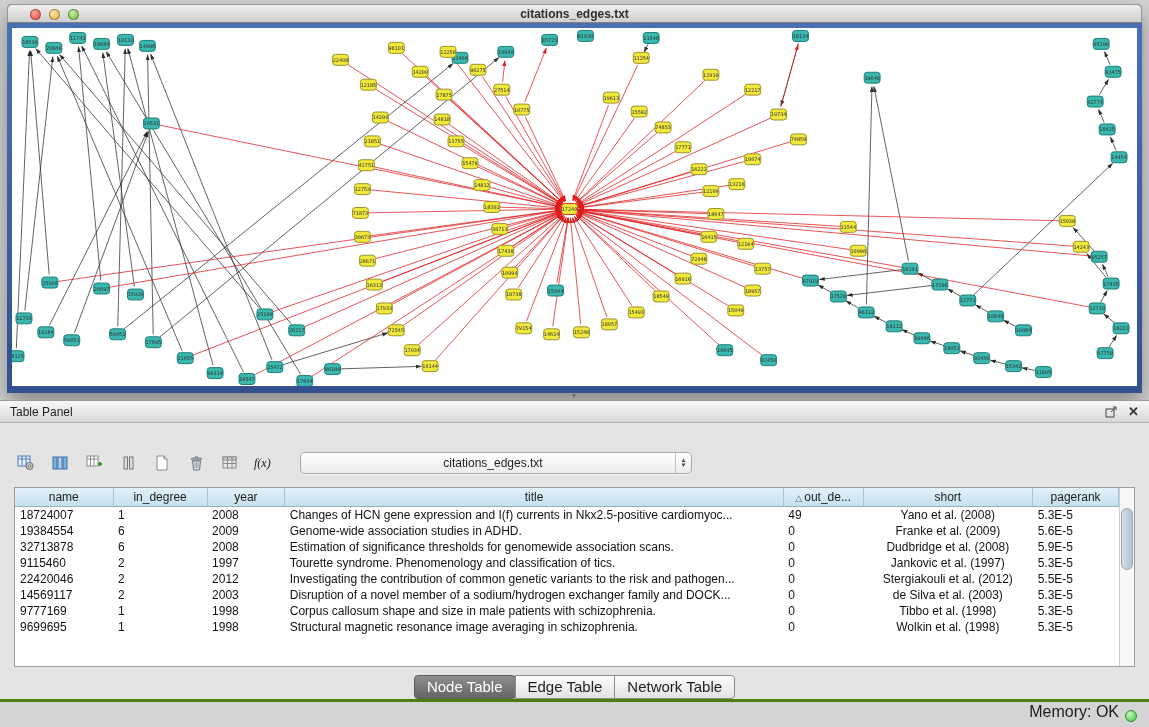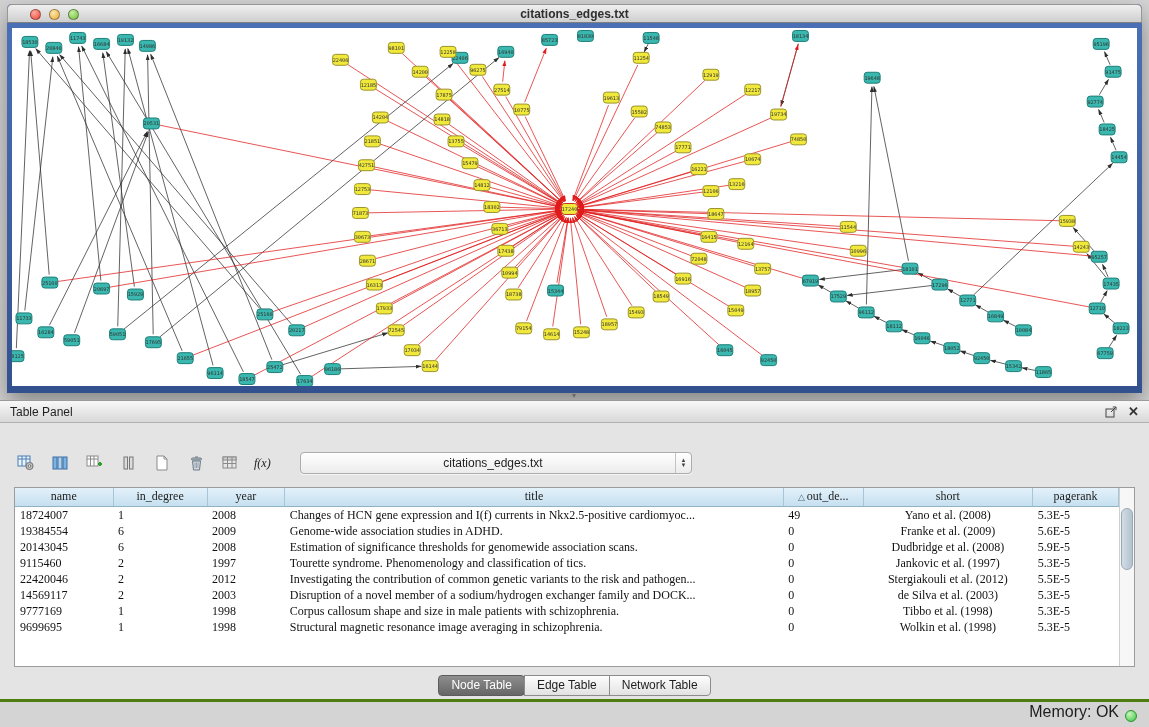--- a/index.html
+++ b/index.html
@@ -81,21 +81,21 @@
   .table-select .ts-label{ flex:1; padding-left:10px; text-align:center; }
   .table-select .ts-stepper{
     width:16px; display:flex; flex-direction:column; align-items:center; justify-content:center;
     color:#444; font-size:6px; line-height:5px; border-left:1px solid #c4c4c4; height:100%;
   }
 
   .table-wrap{
     position:absolute; left:14px; top:86px; width:1121px; height:180px;
     background:#fff; border:1px solid #9c9c9c; overflow:hidden;
   }
-  table{ border-collapse:collapse; table-layout:fixed; width:1104px;font-family:Liberation Serif, serif; }
+  table{ border-collapse:collapse; table-layout:fixed; width:1104px; }
   th{
     height:18px;
     background:linear-gradient(#e3f1fa,#c5dfef);
     border-right:1px solid #a6c5d7; border-bottom:1px solid #8fb2c4;
     font-weight:normal; font-size:12px; color:#1c1c1c; text-align:center;
     overflow:hidden; white-space:nowrap;
   }
   td{
     height:16px; line-height:16px; padding:0 5px; font-size:12px; color:#111;
     white-space:nowrap; overflow:hidden;
@@ -111,21 +111,21 @@
     position:absolute; left:1px; top:20px; width:12px; height:62px;
     background:linear-gradient(90deg,#d3dde5,#b2c2cf);
     border:1px solid #98a8b4; border-radius:6px;
   }
 
   .tabs{
     position:absolute; left:0; right:0; top:274px;
     display:flex; justify-content:center;
   }
   .tab{
-    font-size:12px; padding:2px 12px 3px 12px;
+    font-size:15px; padding:2px 12px 3px 12px;
     border:1px solid #8c8c8c; margin-left:-1px;
     background:linear-gradient(#fdfdfd,#e2e2e2); color:#1e1e1e;
   }
   .tab:first-child{ border-radius:4px 0 0 4px; margin-left:0; }
   .tab:last-child{ border-radius:0 4px 4px 0; }
   .tab.active{
     background:linear-gradient(#8e8e8e,#666666); color:#ffffff; border-color:#5c5c5c;
     border-radius:4px;
   }
 
@@ -891,21 +891,21 @@
           <tr>
             <td>19384554</td>
             <td>6</td>
             <td>2009</td>
             <td>Genome-wide association studies in ADHD.</td>
             <td>0</td>
             <td class="c-center">Franke et al. (2009)</td>
             <td>5.6E-5</td>
           </tr>
           <tr>
-            <td>20143045</td>
+            <td>32713878</td>
             <td>6</td>
             <td>2008</td>
             <td>Estimation of significance thresholds for genomewide association scans.</td>
             <td>0</td>
             <td class="c-center">Dudbridge et al. (2008)</td>
             <td>5.9E-5</td>
           </tr>
           <tr>
             <td>9115460</td>
             <td>2</td>

